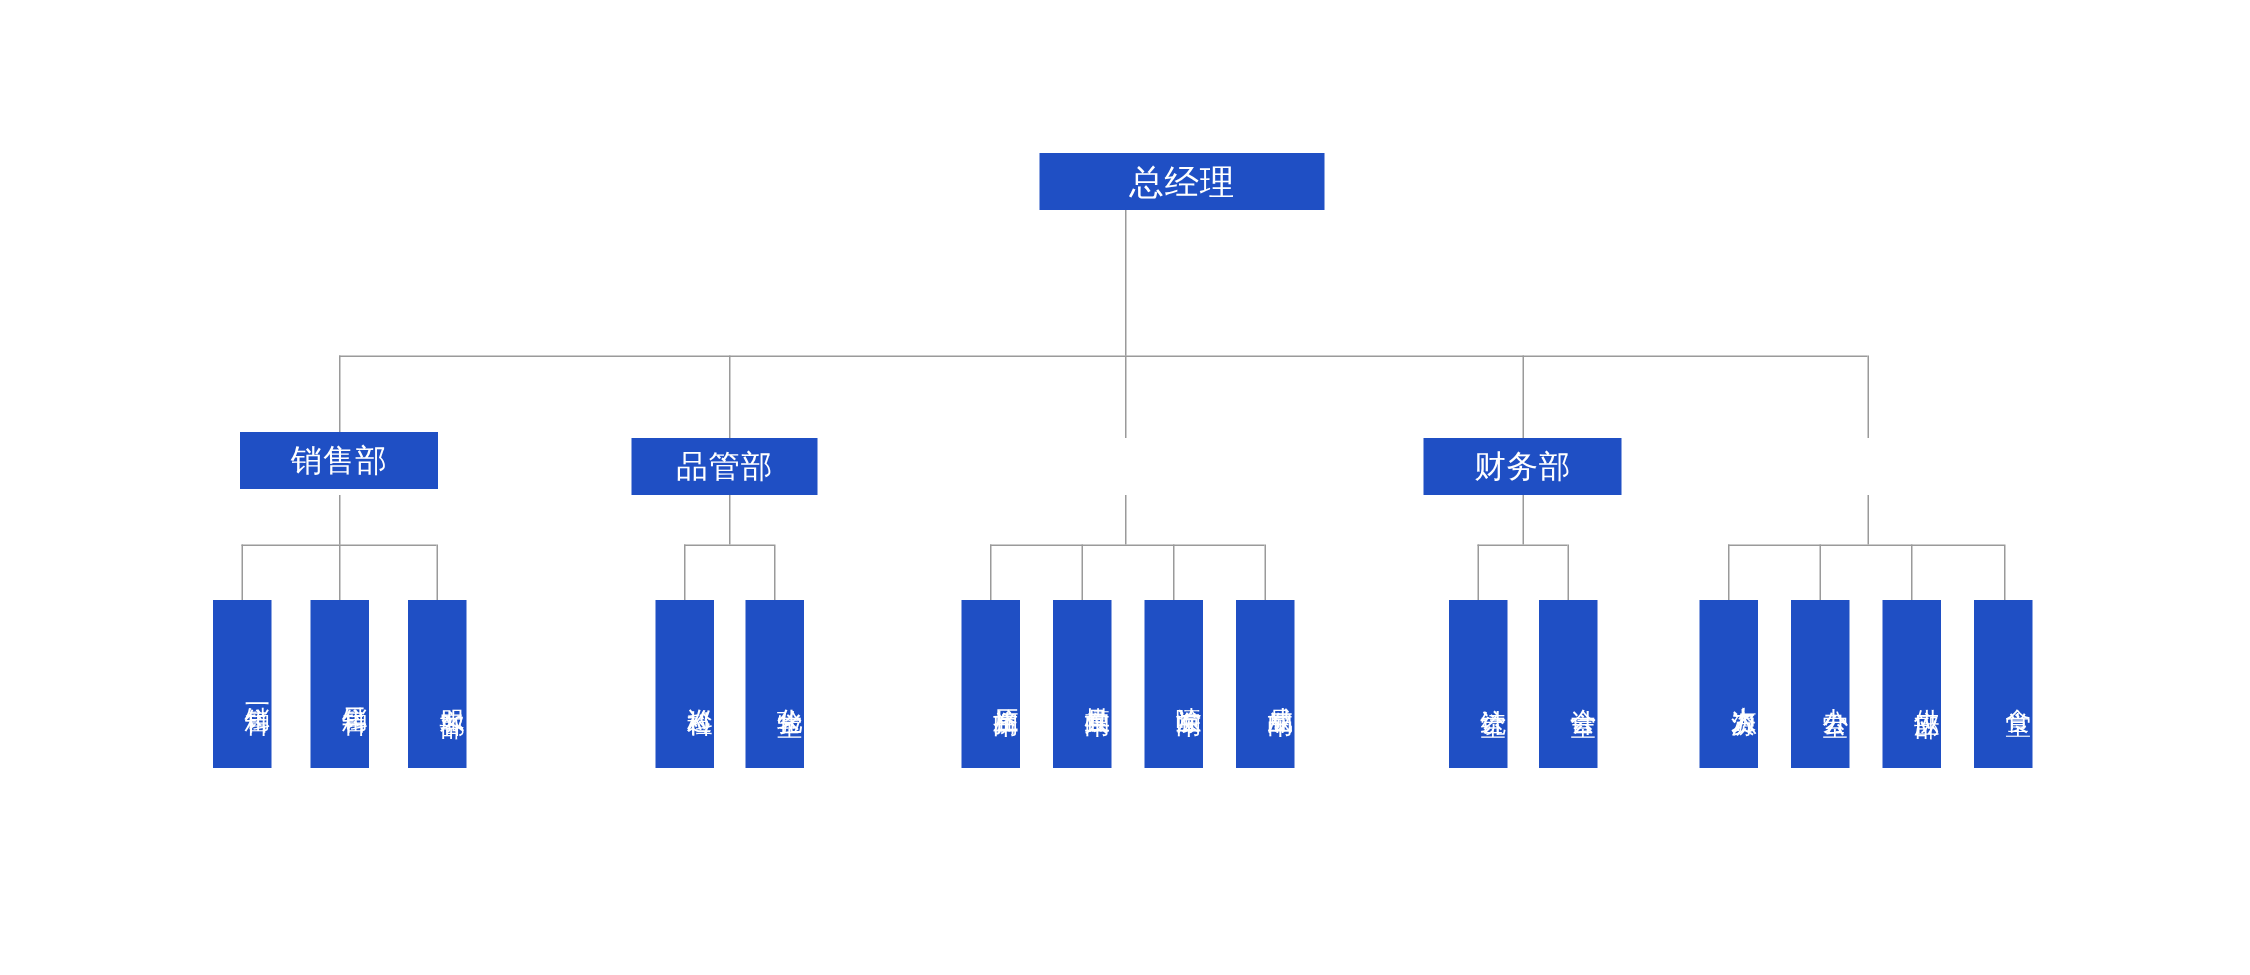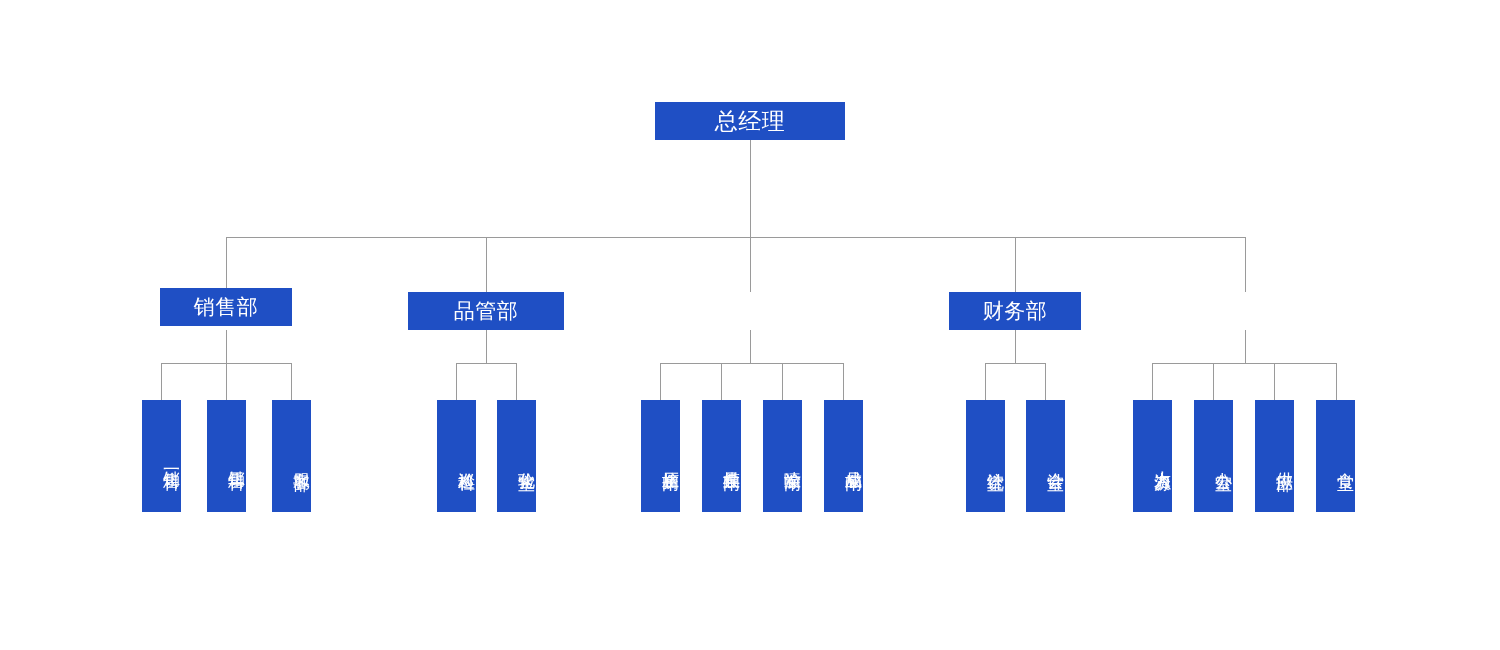--- a/index.html
+++ b/index.html
@@ -33,20 +33,21 @@
     background: #1f4fc4;
     color: #ffffff;
     box-sizing: border-box;
     display: flex;
     align-items: center;
     justify-content: center;
     letter-spacing: 0.5px;
   }
   .node.root {
     font-size: 23px;
+    margin-left: 38px;
   }
   .node.dept {
     font-size: 21px;
   }
   .node.unit {
     font-size: 17px;
     writing-mode: vertical-rl;
     text-orientation: upright;
     line-height: 1.18;
     padding-top: 8px;
@@ -66,21 +67,21 @@
 
   <div class="line h" style="left:226px; top:237px; width:1019px;"></div>
 
   <div class="line v" style="left:226px; top:237px; height:55px;"></div>
   <div class="line v" style="left:486px; top:237px; height:55px;"></div>
   <div class="line v" style="left:750px; top:237px; height:55px;"></div>
   <div class="line v" style="left:1015px; top:237px; height:55px;"></div>
   <div class="line v" style="left:1245px; top:237px; height:55px;"></div>
 
   <div class="node dept" style="left:160px; top:288px; width:132px; height:38px;">销售部</div>
-  <div class="node dept" style="left:408px; top:292px; width:156px; height:38px;">品管部</div>
+  <div class="node dept" style="left:421px; top:292px; width:124px; height:38px;">品管部</div>
   <div class="node dept" style="left:949px; top:292px; width:132px; height:38px;">财务部</div>
 
   <div class="line v" style="left:226px; top:330px; height:33px;"></div>
   <div class="line h" style="left:161px; top:363px; width:130px;"></div>
   <div class="line v" style="left:161px; top:363px; height:37px;"></div>
   <div class="line v" style="left:226px; top:363px; height:37px;"></div>
   <div class="line v" style="left:291px; top:363px; height:37px;"></div>
 
   <div class="line v" style="left:486px; top:330px; height:33px;"></div>
   <div class="line h" style="left:456px; top:363px; width:60px;"></div>

